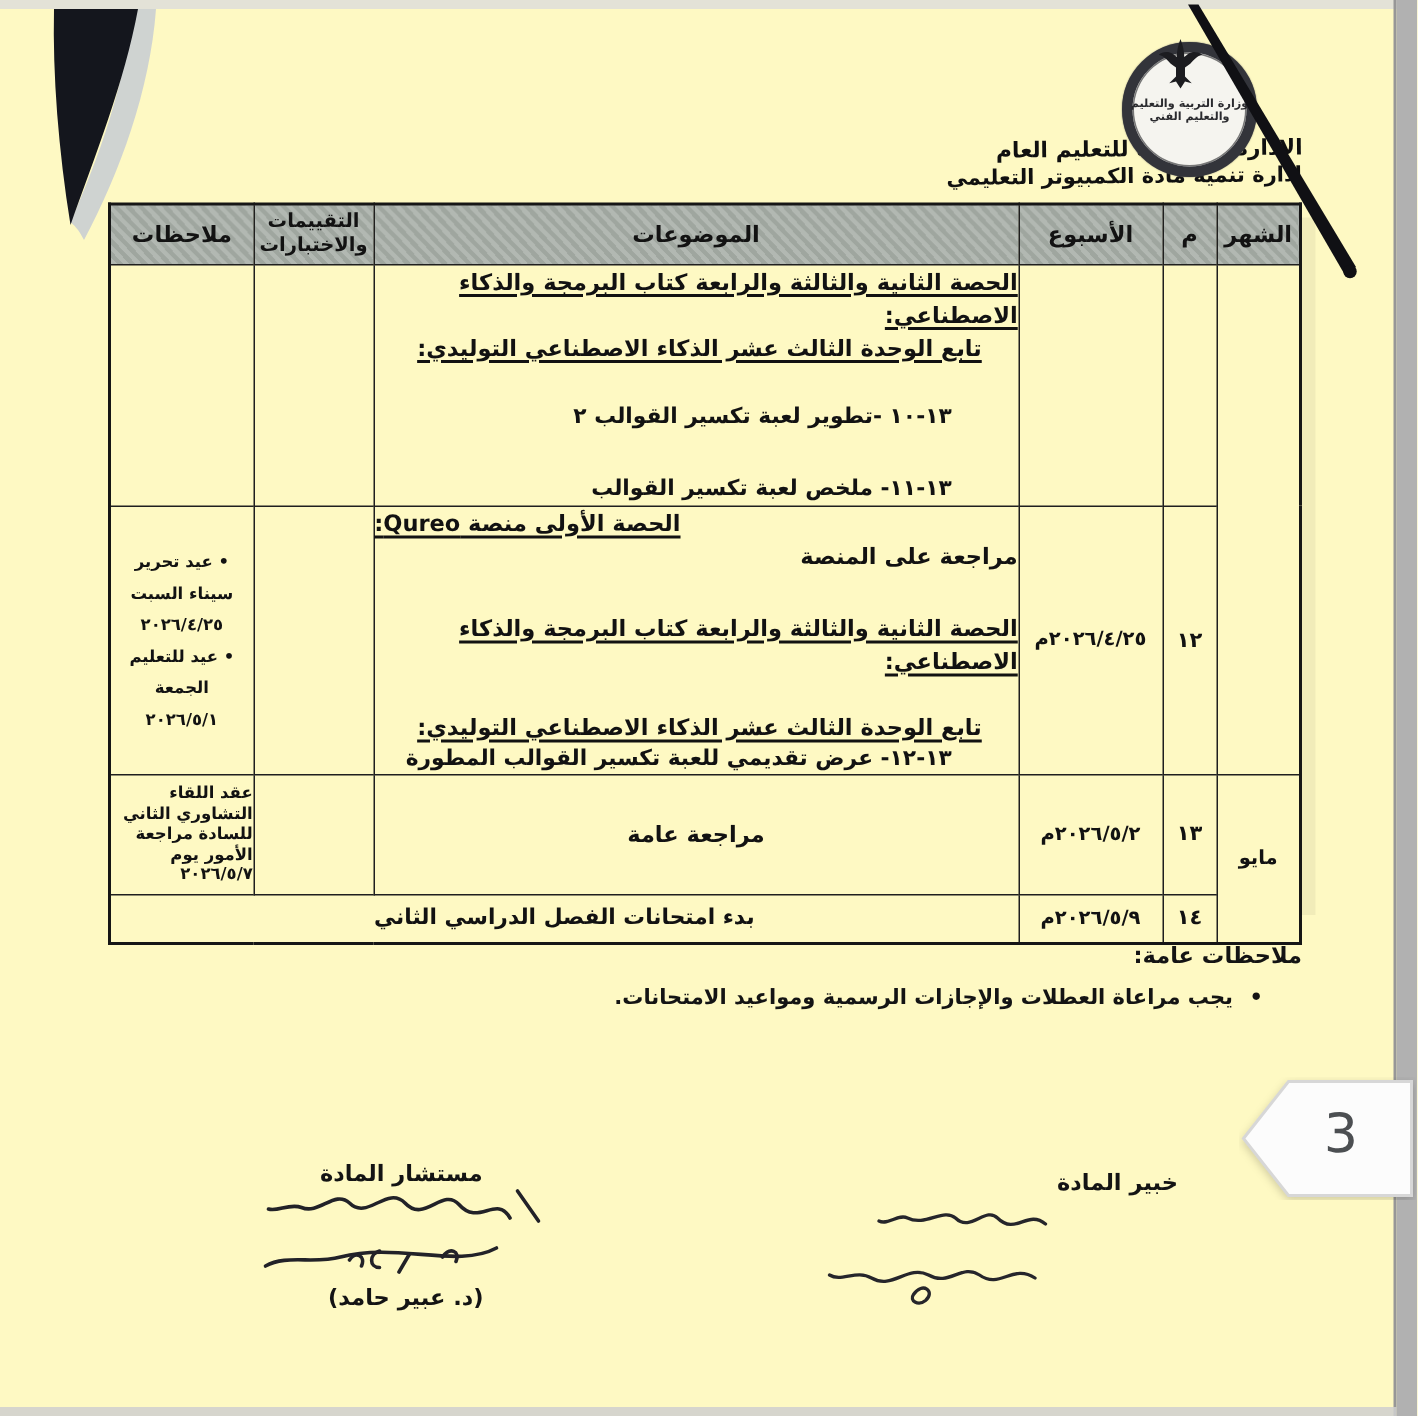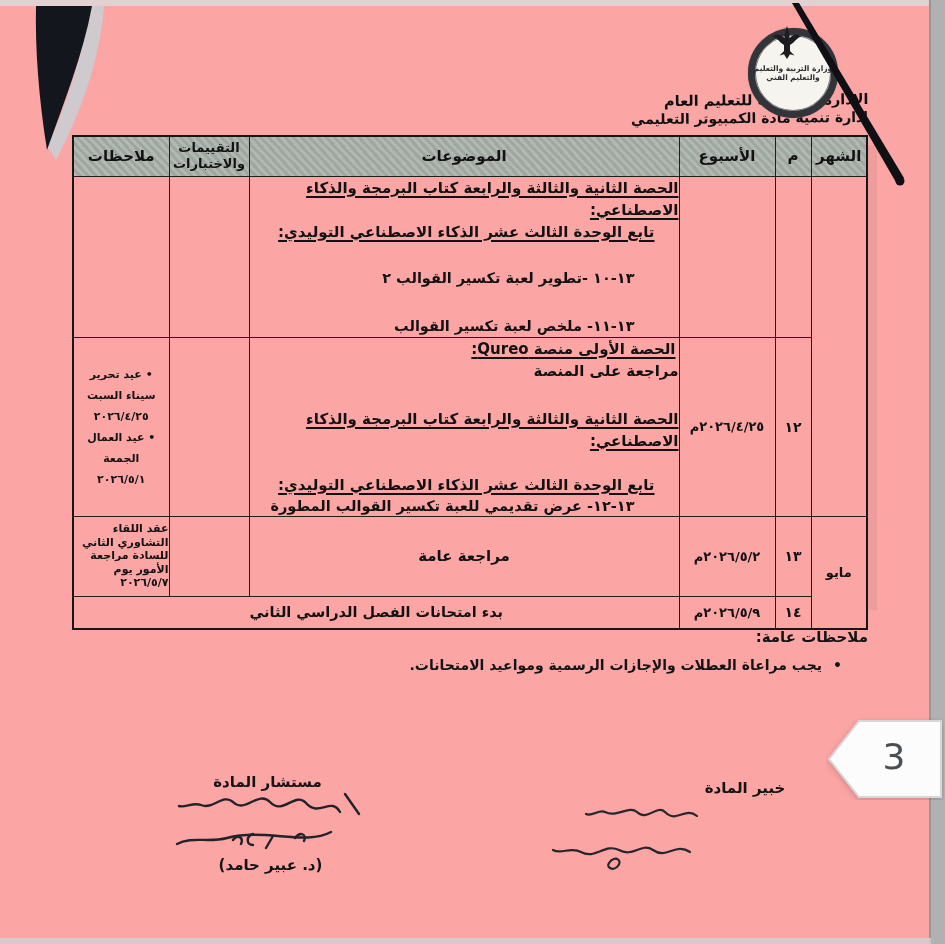--- a/index.html
+++ b/index.html
@@ -1,17 +1,17 @@
 <!DOCTYPE html>
 <html lang="ar"><head>
 <meta charset="utf-8">
 <style>
   html,body{margin:0;padding:0;}
   body{width:945px;height:944px;background:#ffffff;font-family:"DejaVu Sans",sans-serif;color:#141414;overflow:hidden;}
-  .page{position:relative;width:945px;height:944px;background:#fca5a5;overflow:hidden;}
+  .page{position:relative;width:945px;height:944px;background:#fef9c3;overflow:hidden;}
 
   
   .logo{position:absolute;left:748px;top:28px;width:76px;height:76px;border-radius:50%;
         border:7px solid #33343a;background:#f5f4ef;box-shadow:inset 0 0 0 1px #777, 0 0 1px #555;
         display:flex;flex-direction:column;align-items:center;justify-content:center;z-index:3;}
   .logo-line{font-size:7.5px;font-weight:bold;color:#2a2a2e;line-height:9px;white-space:nowrap;}
   .eagle{position:absolute;left:771px;top:25px;z-index:4;}
   .lh{position:absolute;right:77px;text-align:right;font-weight:bold;color:#101010;z-index:2;transform:rotate(-0.6deg);}
   .lh1{top:92px;font-size:14.5px;}
   .lh2{top:110px;font-size:14px;}
@@ -22,21 +22,21 @@
   table.sched{border:2.5px solid #161616;}
   th{background:#a9b0a9;background-image:repeating-linear-gradient(47deg,rgba(255,255,255,.10) 0 3px,rgba(0,0,0,.06) 3px 6px);
      font-weight:bold;font-size:15px;text-align:center;}
   th.small{font-size:13px;line-height:16px;}
   td.topics{vertical-align:top;text-align:right;padding:5px 8px 0 4px;}
   .t-line{font-weight:bold;font-size:15px;line-height:22px;}
   .u{text-decoration:underline;text-decoration-thickness:1.5px;text-underline-offset:3px;}
   .ind{padding-right:24px;}
   .lesson{font-size:14.5px;padding-right:44px;}
   .mt1{margin-top:24px;} .mt2{margin-top:26px;} .mt3{margin-top:22px;}
-  .center-line{text-align:right;padding-right:3px;}
+  .center-line{text-align:left;padding-right:3px;}
   td.weekcell{font-weight:bold;font-size:13px;text-align:center;}
   td.numcell{font-weight:bold;font-size:14px;text-align:center;}
   td.monthcell{font-weight:bold;font-size:13px;text-align:center;margin-top:32px;}
   td.topic-center{font-weight:bold;font-size:15px;text-align:center;}
   td.notescell{font-weight:bold;font-size:11px;text-align:center;line-height:21px;}
   .note-item .first::before{content:"• ";}
   td.meetnotes{font-weight:bold;font-size:11px;text-align:right;line-height:13.5px;}
   td.merged-final{font-weight:bold;font-size:14.5px;text-align:center;}
 
   
@@ -119,21 +119,21 @@
         <div class="t-line lesson" style="line-height:20px">١٣-١٢- عرض تقديمي للعبة  تكسير القوالب المطورة</div>
       </td>
       <td></td>
       <td class="notescell">
         <div class="note-item">
           <div class="first">عيد تحرير</div>
           <div>سيناء السبت</div>
           <div>٢٠٢٦/٤/٢٥</div>
         </div>
         <div class="note-item">
-          <div class="first">عيد العمال</div>
+          <div class="first">عيد للتعليم</div>
           <div>الجمعة</div>
           <div>٢٠٢٦/٥/١</div>
         </div>
       </td>
     </tr>
 
     <tr style="height:80px">
       <td class="monthcell" rowspan="2">مايو</td>
       <td class="numcell">١٣</td>
       <td class="weekcell">٢٠٢٦/٥/٢م</td>

